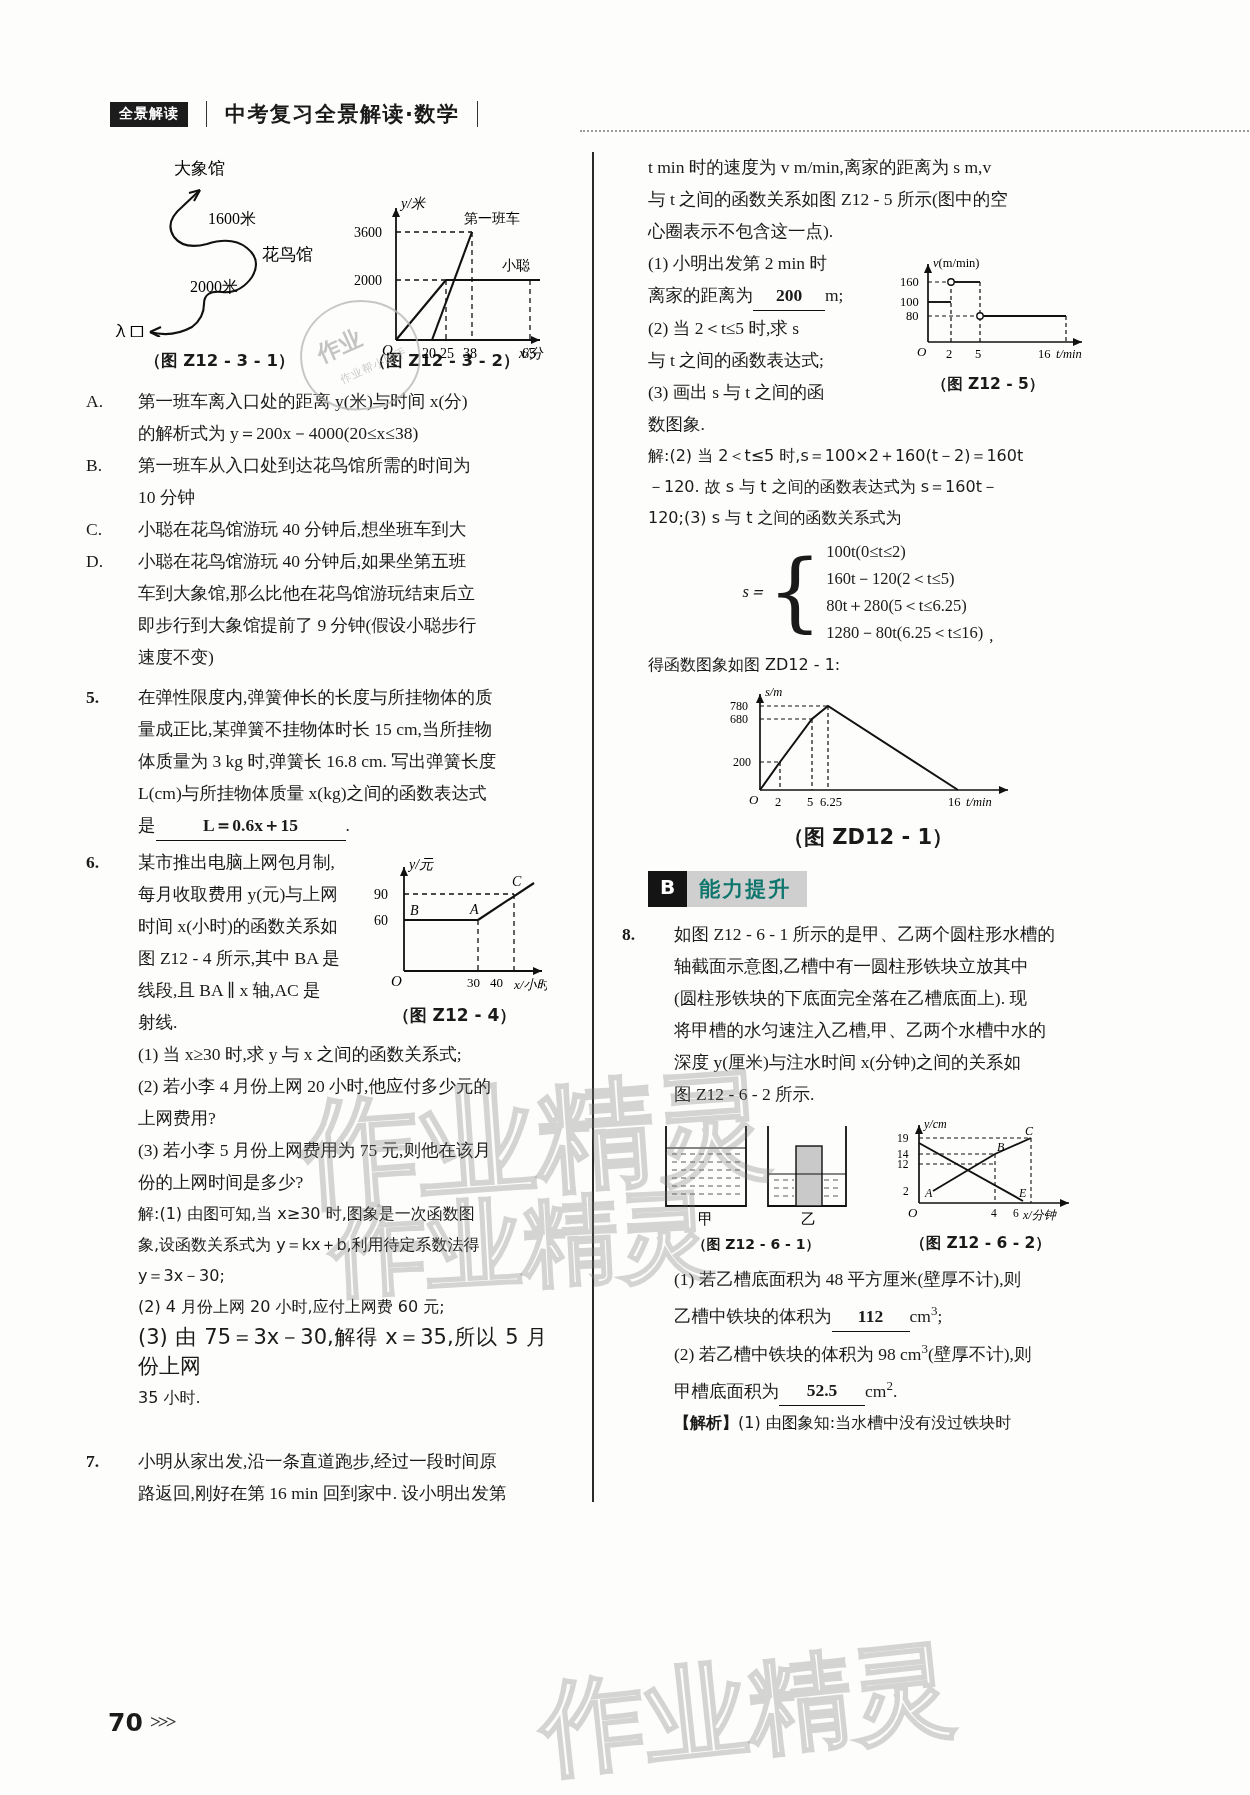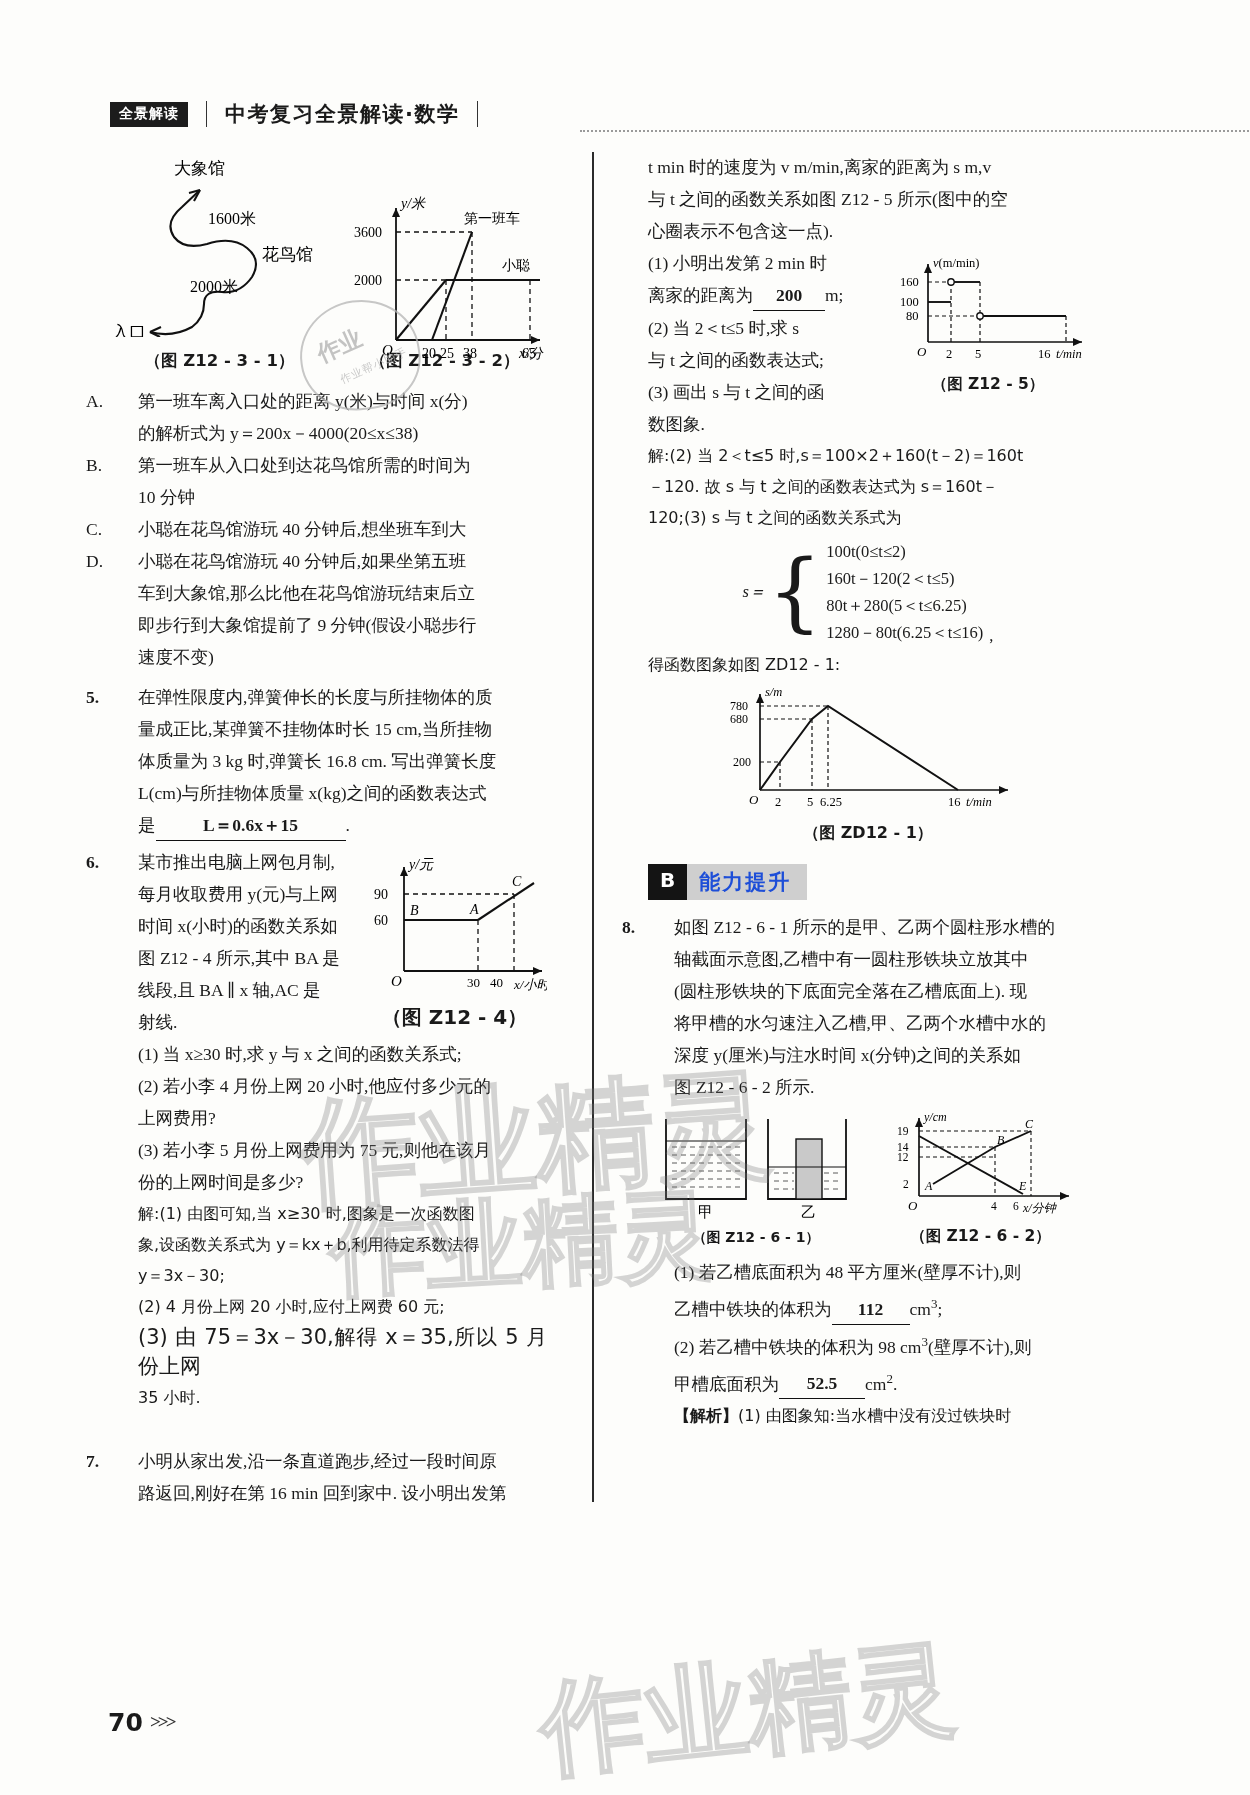--- a/index.html
+++ b/index.html
@@ -58,21 +58,21 @@
 
   
   .sec {
     margin:20px 0 12px 0; display:flex; align-items:stretch; width:265px;
   }
   .sec-letter {
     background:#141414; color:#fff; font-weight:bold; font-size:20px;
     padding:4px 12px; font-family:"DejaVu Sans","Liberation Sans",sans-serif;
   }
   .sec-label {
-    background:#cfcfcf; color:#1d4ed8; font-weight:bold; font-size:21px;
+    background:#cfcfcf; color:#0f766e; font-weight:bold; font-size:21px;
     padding:4px 16px 4px 12px; letter-spacing:2px;
     font-family:"DejaVu Sans","Liberation Sans",sans-serif;
   }
 
   
   .piece { display:flex; align-items:center; justify-content:center;
            margin:6px 0 4px 0; font-size:16.5px; }
   .piece .lhs { font-style:italic; margin-right:2px; }
   .brace { font-size:86px; line-height:0.78; font-weight:300;
            font-family:"DejaVu Serif",serif; margin-right:4px;}
@@ -238,21 +238,21 @@
           <line x1="116" y1="67" x2="172" y2="30" stroke="#111" stroke-width="2.1"></line>
 
           <line x1="116" y1="67" x2="116" y2="118" stroke="#111" stroke-width="1.3" stroke-dasharray="5,4"></line>
           <line x1="152" y1="41" x2="152" y2="118" stroke="#111" stroke-width="1.3" stroke-dasharray="5,4"></line>
           <text x="48" y="62" font-size="14" font-style="italic">B</text>
           <text x="108" y="61" font-size="14" font-style="italic">A</text>
           <text x="150" y="33" font-size="14" font-style="italic">C</text>
           <text x="105" y="134" font-size="13">30</text>
           <text x="128" y="134" font-size="13">40</text>
         </svg>
-        <div class="figcap" style="font-size:20px;">（图 Z12 - 4）</div>
+        <div class="figcap" style="font-size:17px;">（图 Z12 - 4）</div>
       </div>
 
       <p class="t hang">
         <span class="num">6.</span><span>某市推出电脑上网包月制,</span>
       </p>
       <p class="t ind"><span>每月收取费用 y(元)与上网</span></p>
       <p class="t ind"><span>时间 x(小时)的函数关系如</span></p>
       <p class="t ind"><span>图 Z12 - 4 所示,其中 BA 是</span></p>
       <p class="t ind"><span>线段,且 BA ∥ x 轴,AC 是</span></p>
       <p class="t ind"><span>射线.</span></p>
@@ -366,21 +366,21 @@
         <line x1="72" y1="80" x2="72" y2="108" stroke="#111" stroke-width="1.2" stroke-dasharray="4,3"></line>
         <line x1="104" y1="37" x2="104" y2="108" stroke="#111" stroke-width="1.2" stroke-dasharray="4,3"></line>
         <line x1="120" y1="24" x2="120" y2="108" stroke="#111" stroke-width="1.2" stroke-dasharray="4,3"></line>
 
         <polyline points="52,108 72,80 104,37 120,24 250,108" fill="none" stroke="#111" stroke-width="2"></polyline>
         <text x="67" y="124" font-size="12.5">2</text>
         <text x="99" y="124" font-size="12.5">5</text>
         <text x="112" y="124" font-size="12.5">6.25</text>
         <text x="240" y="124" font-size="12.5">16</text>
       </svg>
-      <div class="figcap" style="font-size:16px;">（图 ZD12 - 1）</div>
+      <div class="figcap" style="font-size:21px;">（图 ZD12 - 1）</div>
     </div>
 
     <div class="sec">
       <span class="sec-letter">B</span>
       <span class="sec-label">能力提升</span>
     </div>
 
     <div>
       <p class="t hang">
         <span class="num">8.</span><span>如图 Z12 - 6 - 1 所示的是甲、乙两个圆柱形水槽的</span>

